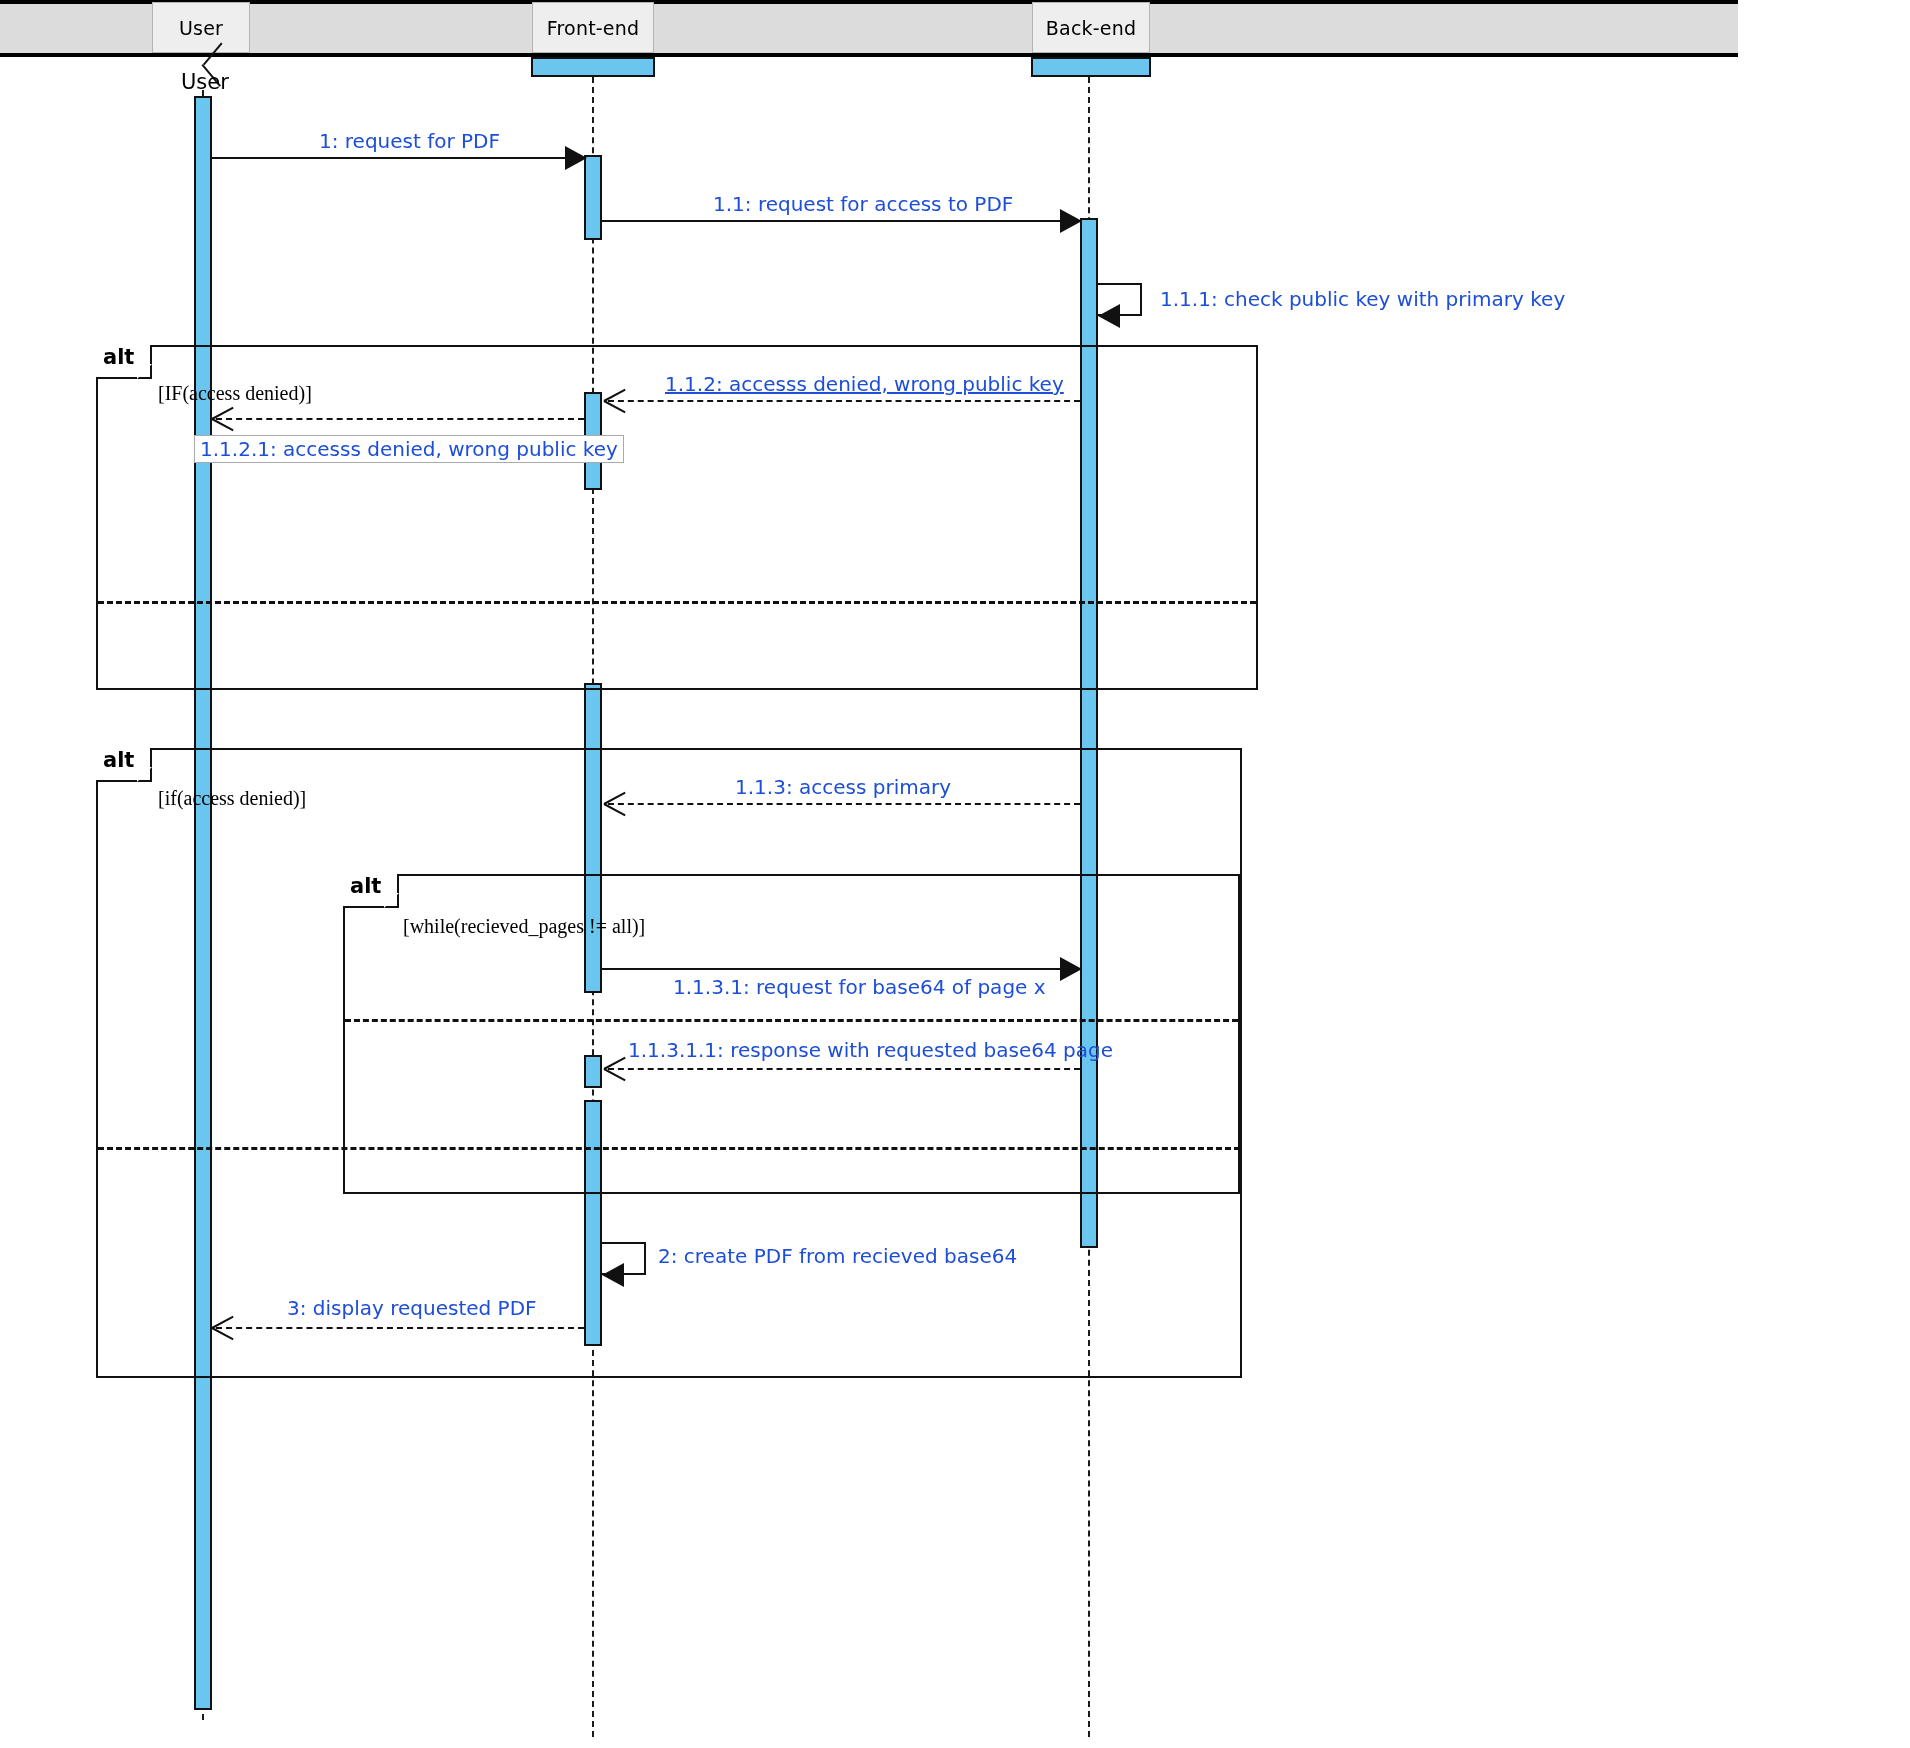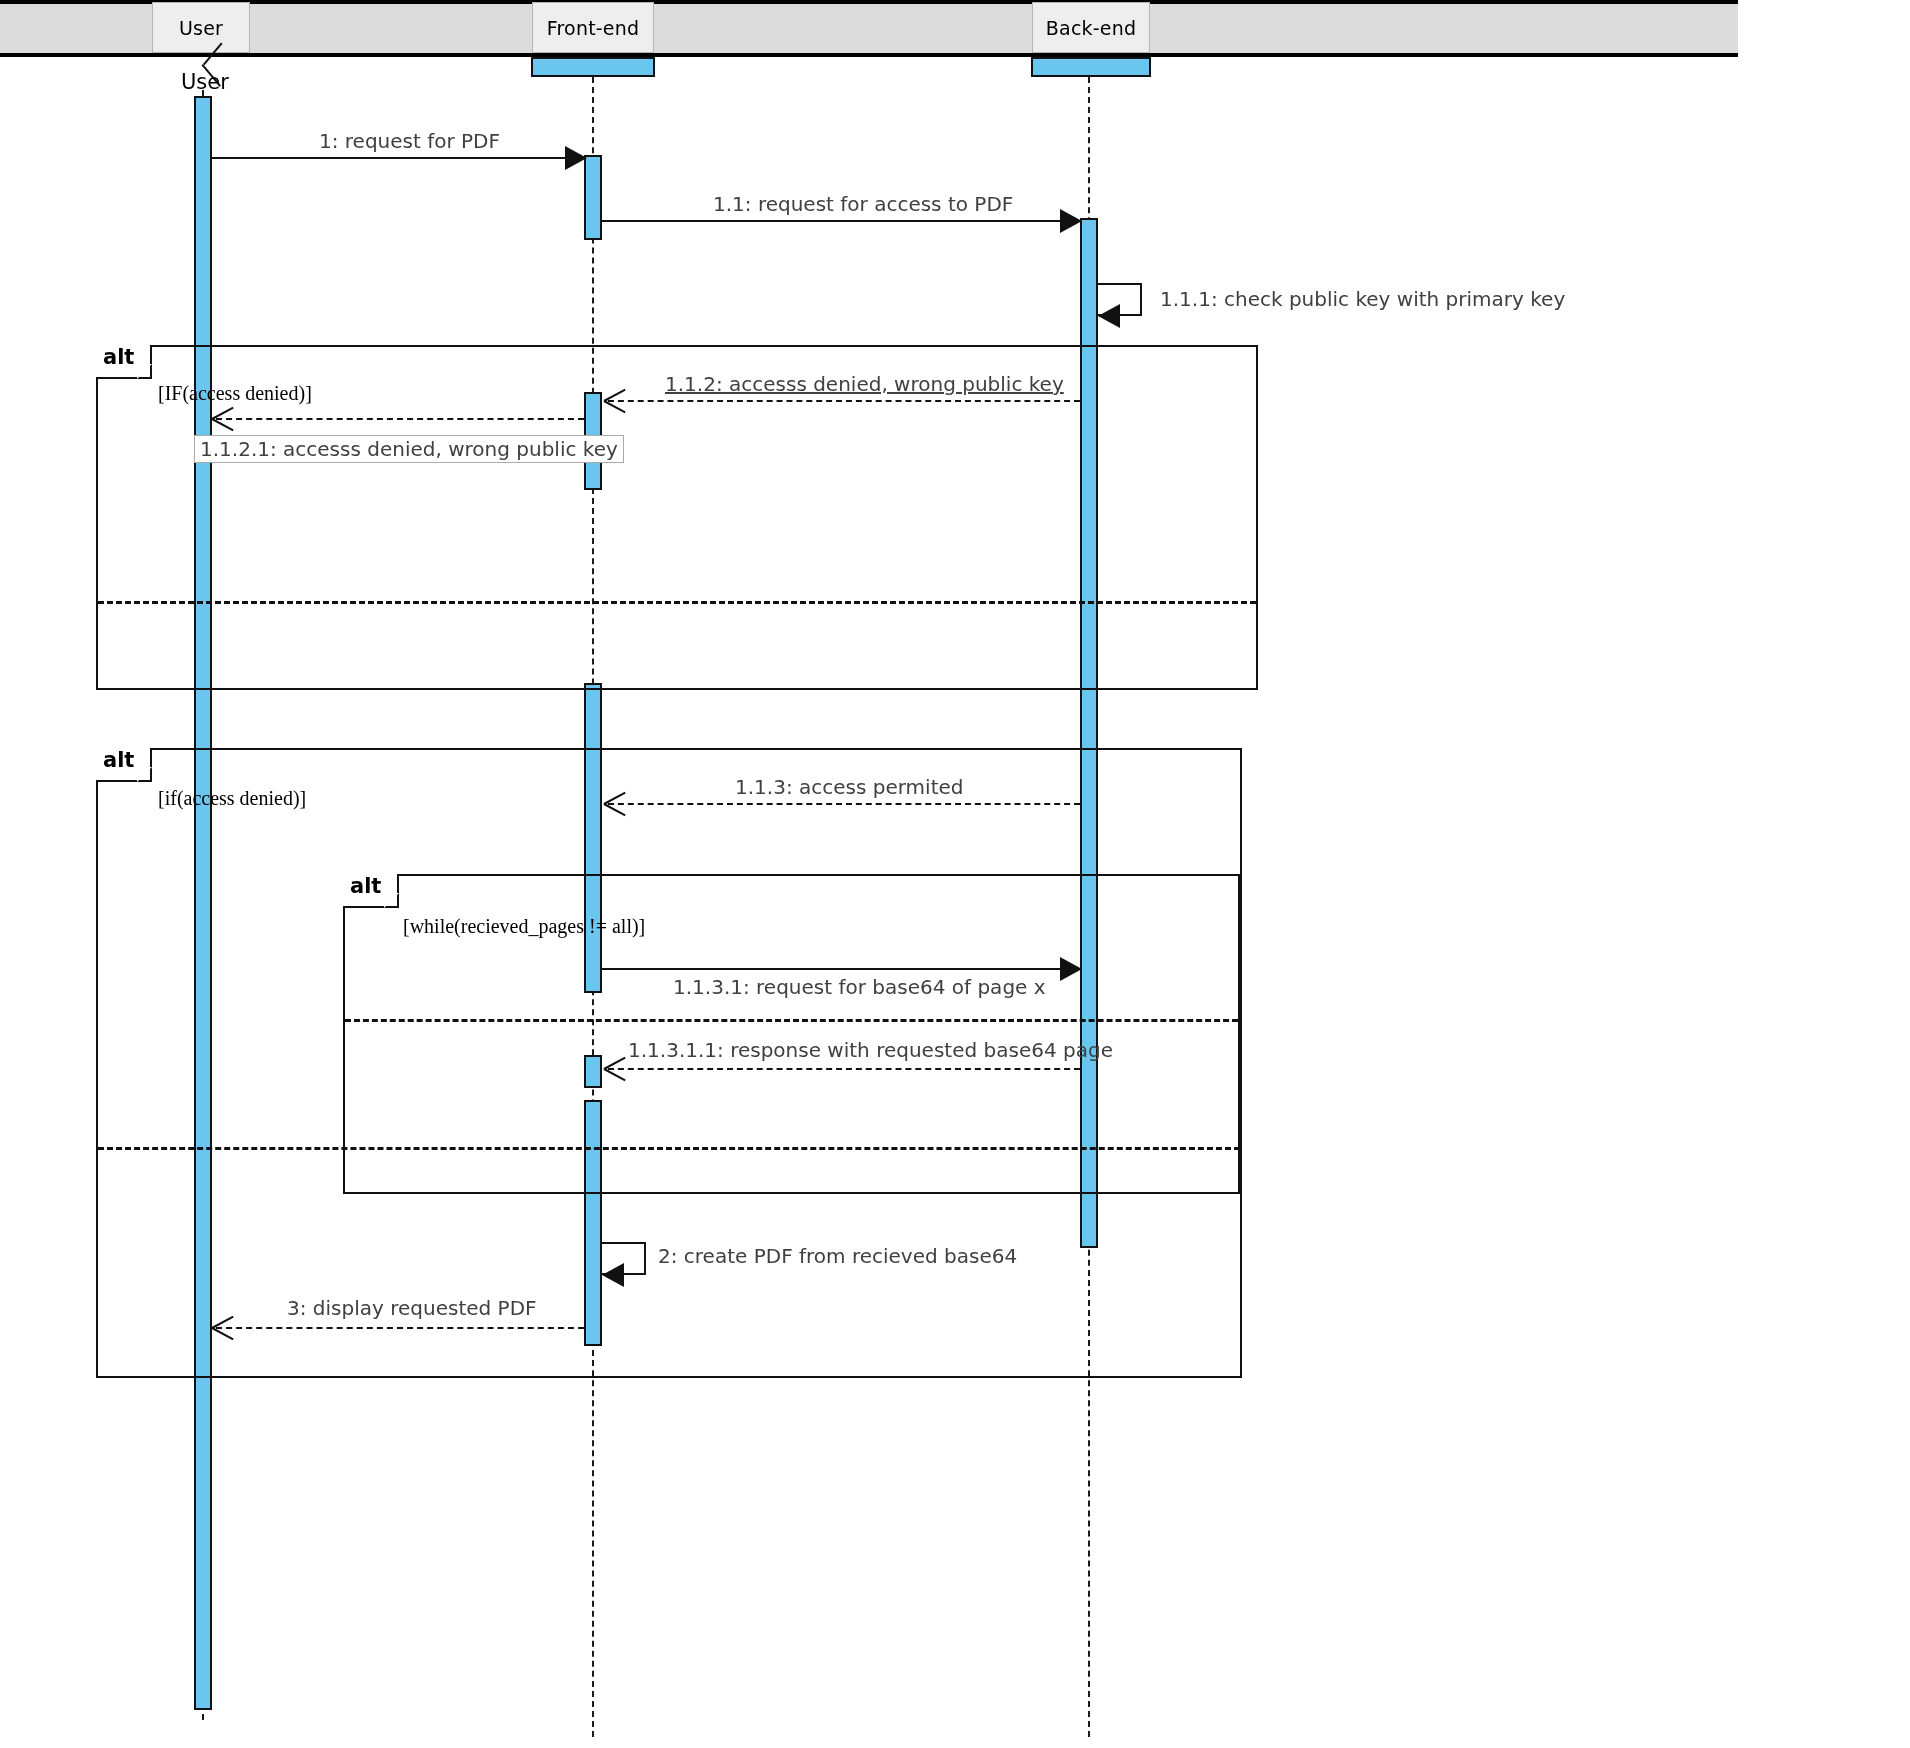--- a/index.html
+++ b/index.html
@@ -30,21 +30,21 @@
       left:0;margin-left:0;}
   .actor-name{position:absolute;font-size:21px;color:#000;white-space:nowrap;}
 
   
   .activation{position:absolute;background:#6ac5ef;border:2px solid #111;
       box-sizing:border-box;}
 
   
   .msg-line{position:absolute;height:0;border-top:2px solid #111;}
   .msg-line.dashed{border-top:2px dashed #111;}
-  .msg-label{position:absolute;font-size:20px;color:#404040;white-space:nowrap;}
+  .msg-label{position:absolute;font-size:20px;color:#1d4ed8;white-space:nowrap;}
   .msg-label.boxed{background:#ffffff;border:1px solid #aaa;padding:1px 5px;}
 
   
   .arrow-solid-r{position:absolute;width:0;height:0;
       border-top:12px solid transparent;border-bottom:12px solid transparent;
       border-left:22px solid #111;}
   .arrow-solid-l{position:absolute;width:0;height:0;
       border-top:12px solid transparent;border-bottom:12px solid transparent;
       border-right:22px solid #111;}
   
@@ -147,21 +147,21 @@
   <div class="msg-label" style="left:1160px;top:287px;">1.1.1: check public key with primary key</div>
 
   <div class="msg-label" style="left:665px;top:372px;text-decoration:underline;">1.1.2: accesss denied, wrong public key</div>
   <div class="msg-line dashed" style="left:608px;top:400px;width:472px;"></div>
   <div class="arrow-open-l" style="left:604px;top:400px;"></div>
 
   <div class="msg-line dashed" style="left:216px;top:418px;width:368px;"></div>
   <div class="arrow-open-l" style="left:212px;top:418px;"></div>
   <div class="msg-label boxed" style="left:194px;top:435px;">1.1.2.1: accesss denied, wrong public key</div>
 
-  <div class="msg-label" style="left:735px;top:775px;">1.1.3: access permited</div>
+  <div class="msg-label" style="left:735px;top:775px;">1.1.3: access primary</div>
   <div class="msg-line dashed" style="left:608px;top:803px;width:472px;"></div>
   <div class="arrow-open-l" style="left:604px;top:803px;"></div>
 
   <div class="msg-line" style="left:602px;top:968px;width:459px;"></div>
   <div class="arrow-solid-r" style="left:1060px;top:957px;"></div>
   <div class="msg-label" style="left:673px;top:975px;">1.1.3.1: request for base64 of page x</div>
 
   <div class="msg-label" style="left:628px;top:1038px;">1.1.3.1.1: response with requested base64 page</div>
   <div class="msg-line dashed" style="left:608px;top:1068px;width:472px;"></div>
   <div class="arrow-open-l" style="left:604px;top:1068px;"></div>

